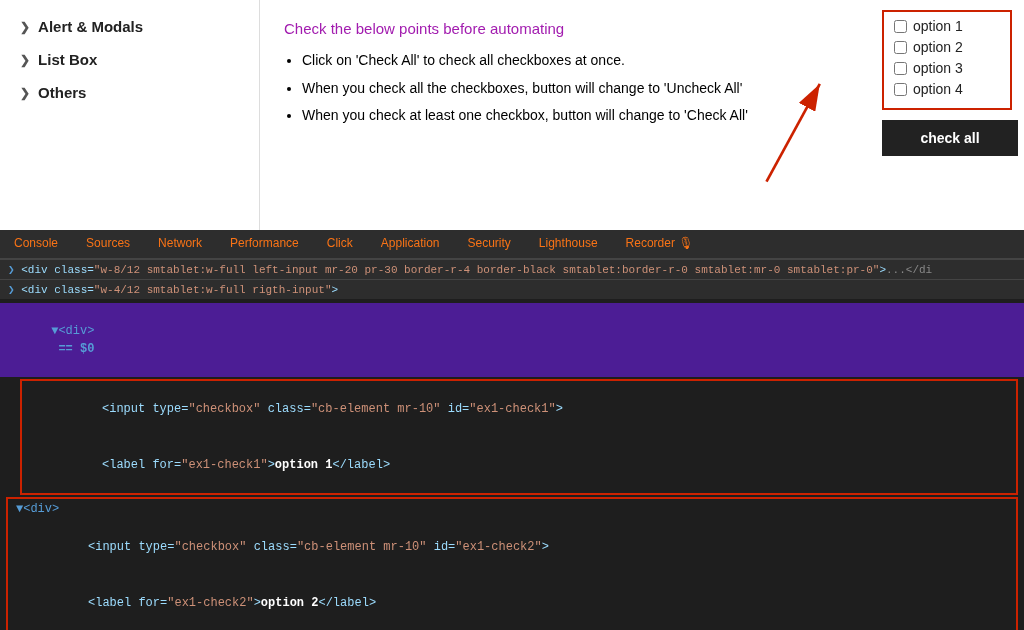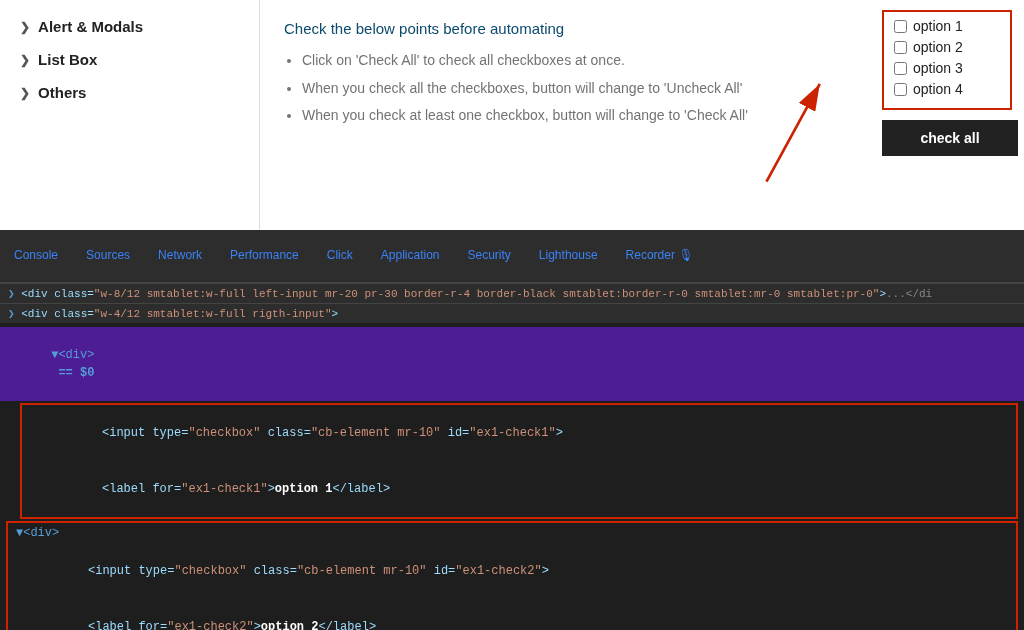--- a/index.html
+++ b/index.html
@@ -36,29 +36,29 @@
 
     
     .main-content {
       flex: 1;
       padding: 20px 24px;
       position: relative;
     }
     .main-content h3 {
       font-size: 15px;
       font-weight: normal;
-      color: #0c4a6e;
+      color: #a21caf;
       margin-bottom: 14px;
     }
     .main-content ul {
       margin-left: 18px;
     }
     .main-content ul li {
       font-size: 14px;
-      color: #737373;
+      color: #000000;
       margin-bottom: 8px;
       line-height: 1.4;
     }
 
     
     .right-panel {
       width: 130px;
       flex-shrink: 0;
       border: 2px solid #cc2200;
       padding: 6px 10px;
@@ -100,23 +100,23 @@
       display: flex;
       flex-direction: column;
     }
     .devtools-tabs {
       display: flex;
       background: #2d2d2d;
       border-bottom: 1px solid #444;
       flex-shrink: 0;
     }
     .devtools-tab {
-      padding: 18px 14px;
+      padding: 6px 14px;
       font-size: 12px;
-      color: #3b82f6;
+      color: #f97316;
       cursor: pointer;
       border-bottom: 2px solid transparent;
     }
 
     
     .devtools-code {
       flex: 1;
       overflow-y: auto;
       padding: 4px 0;
       font-family: 'Courier New', monospace;

